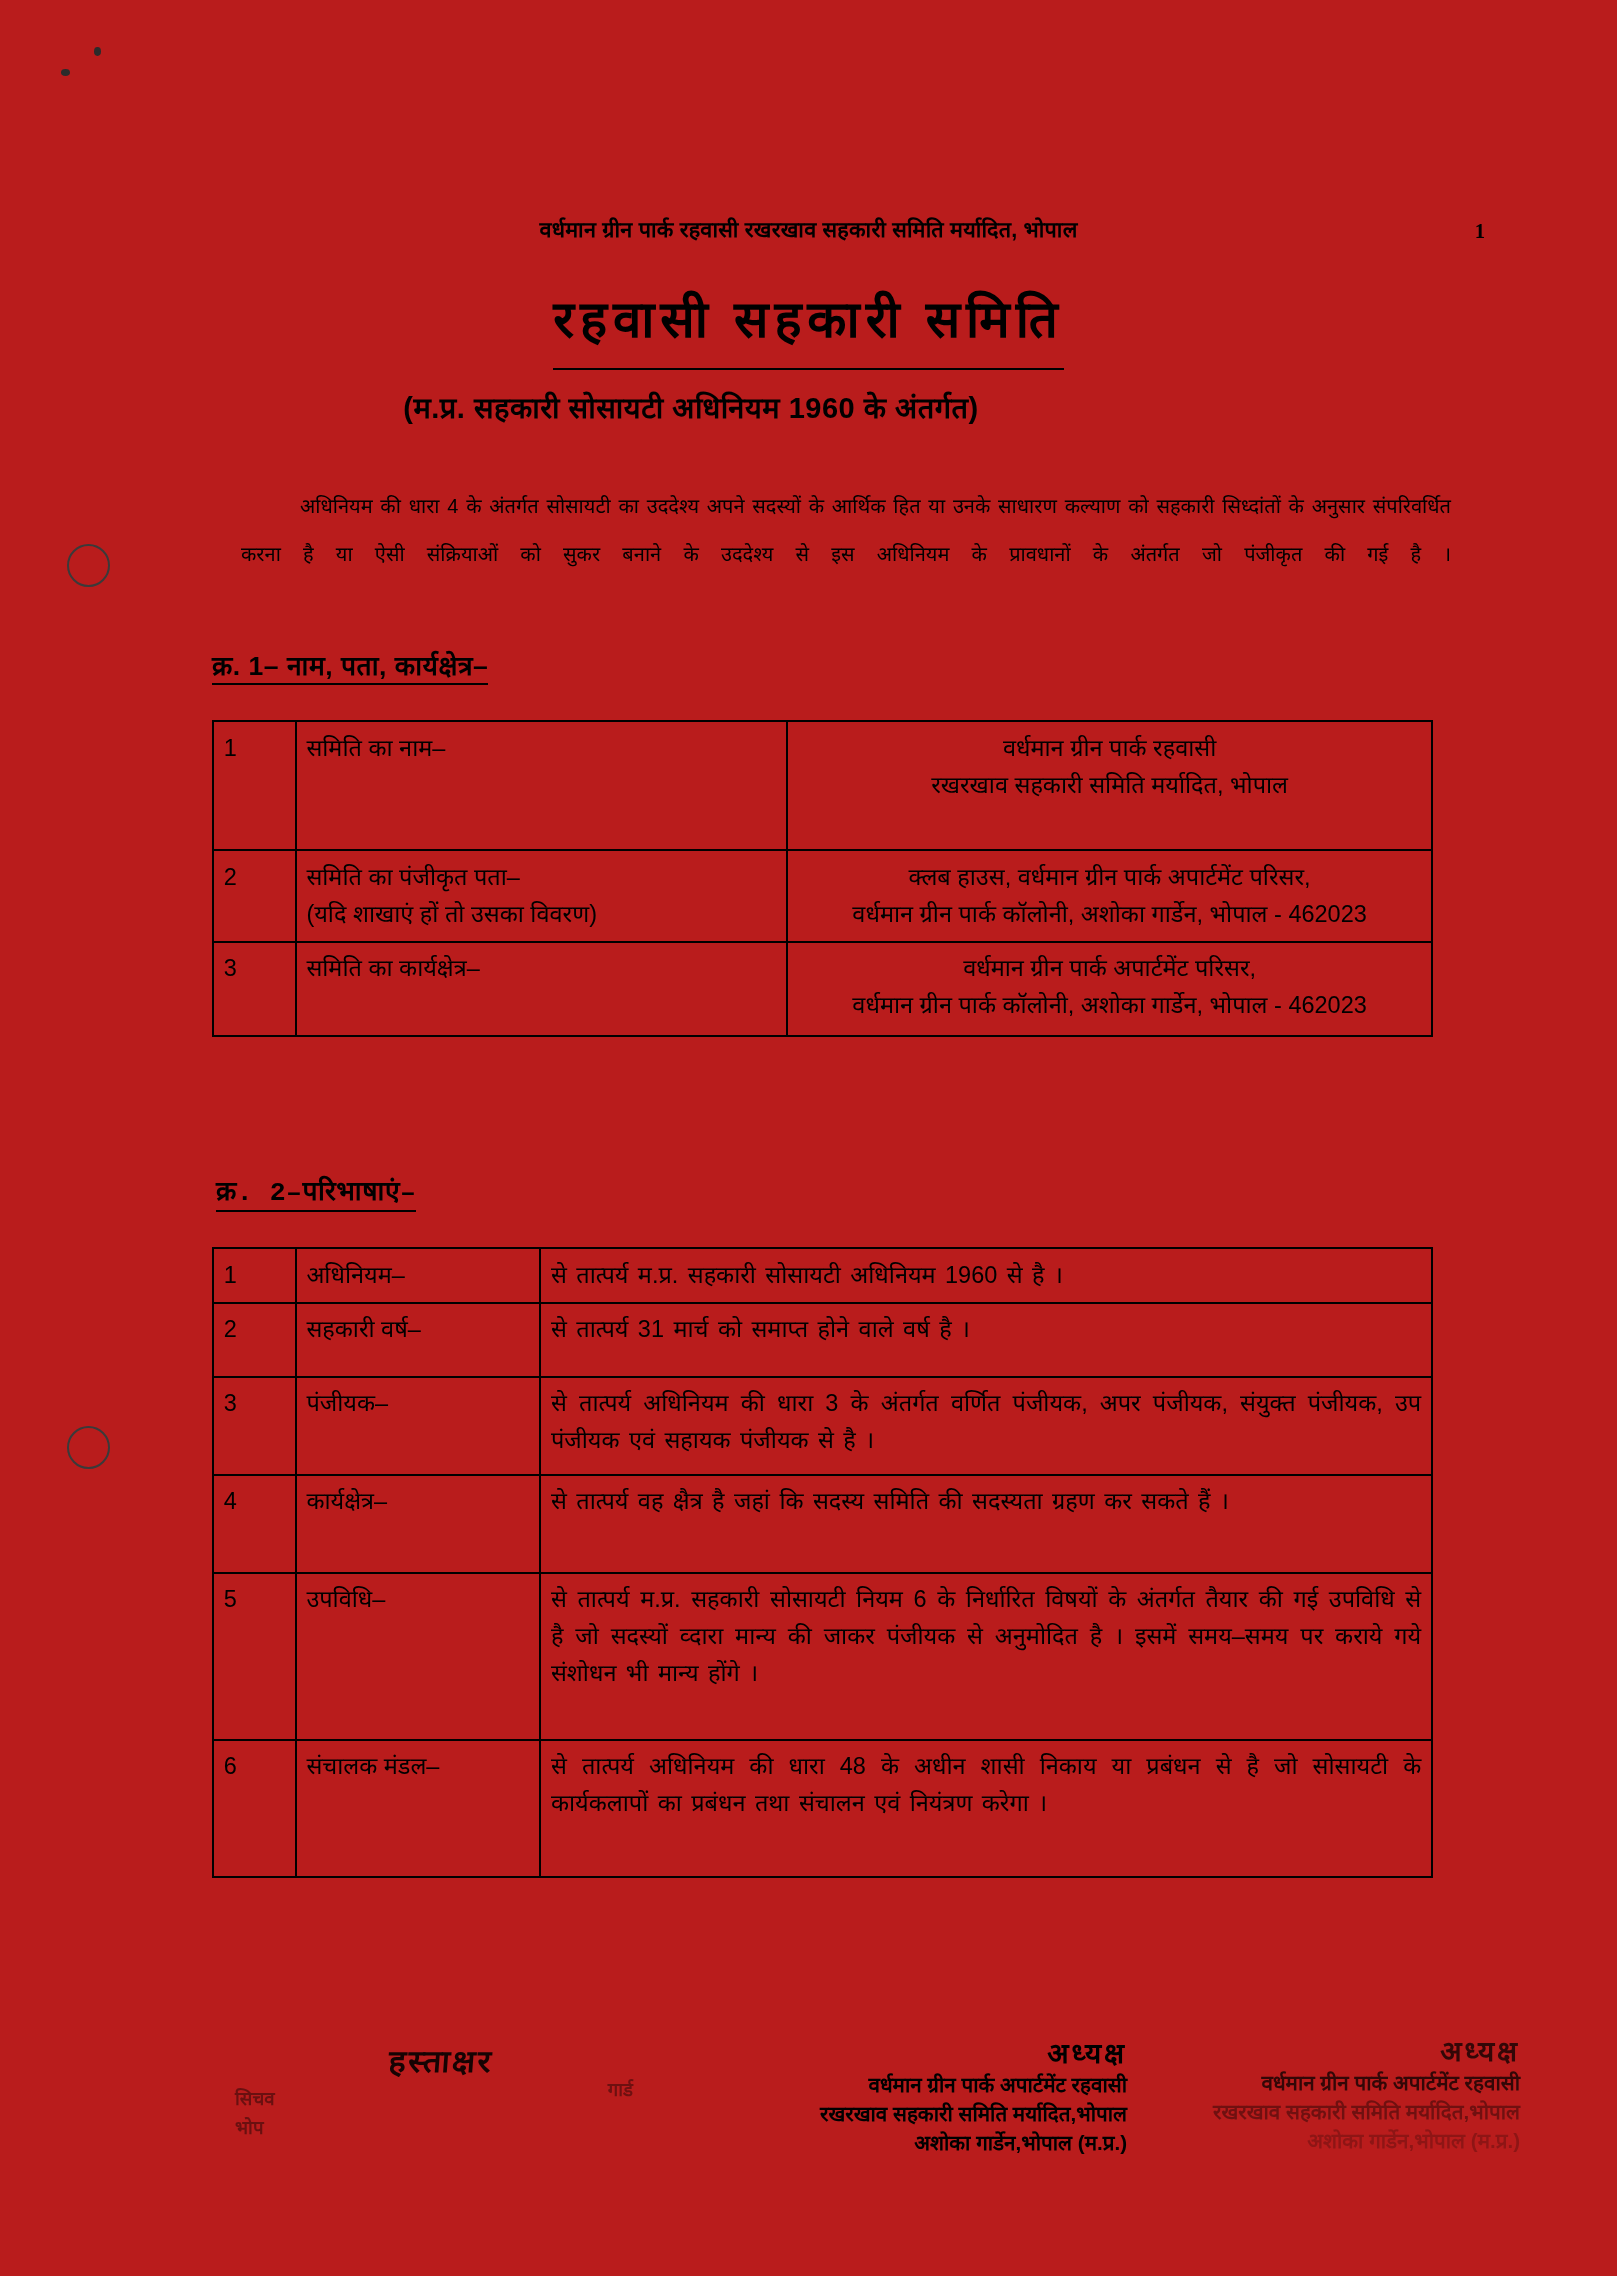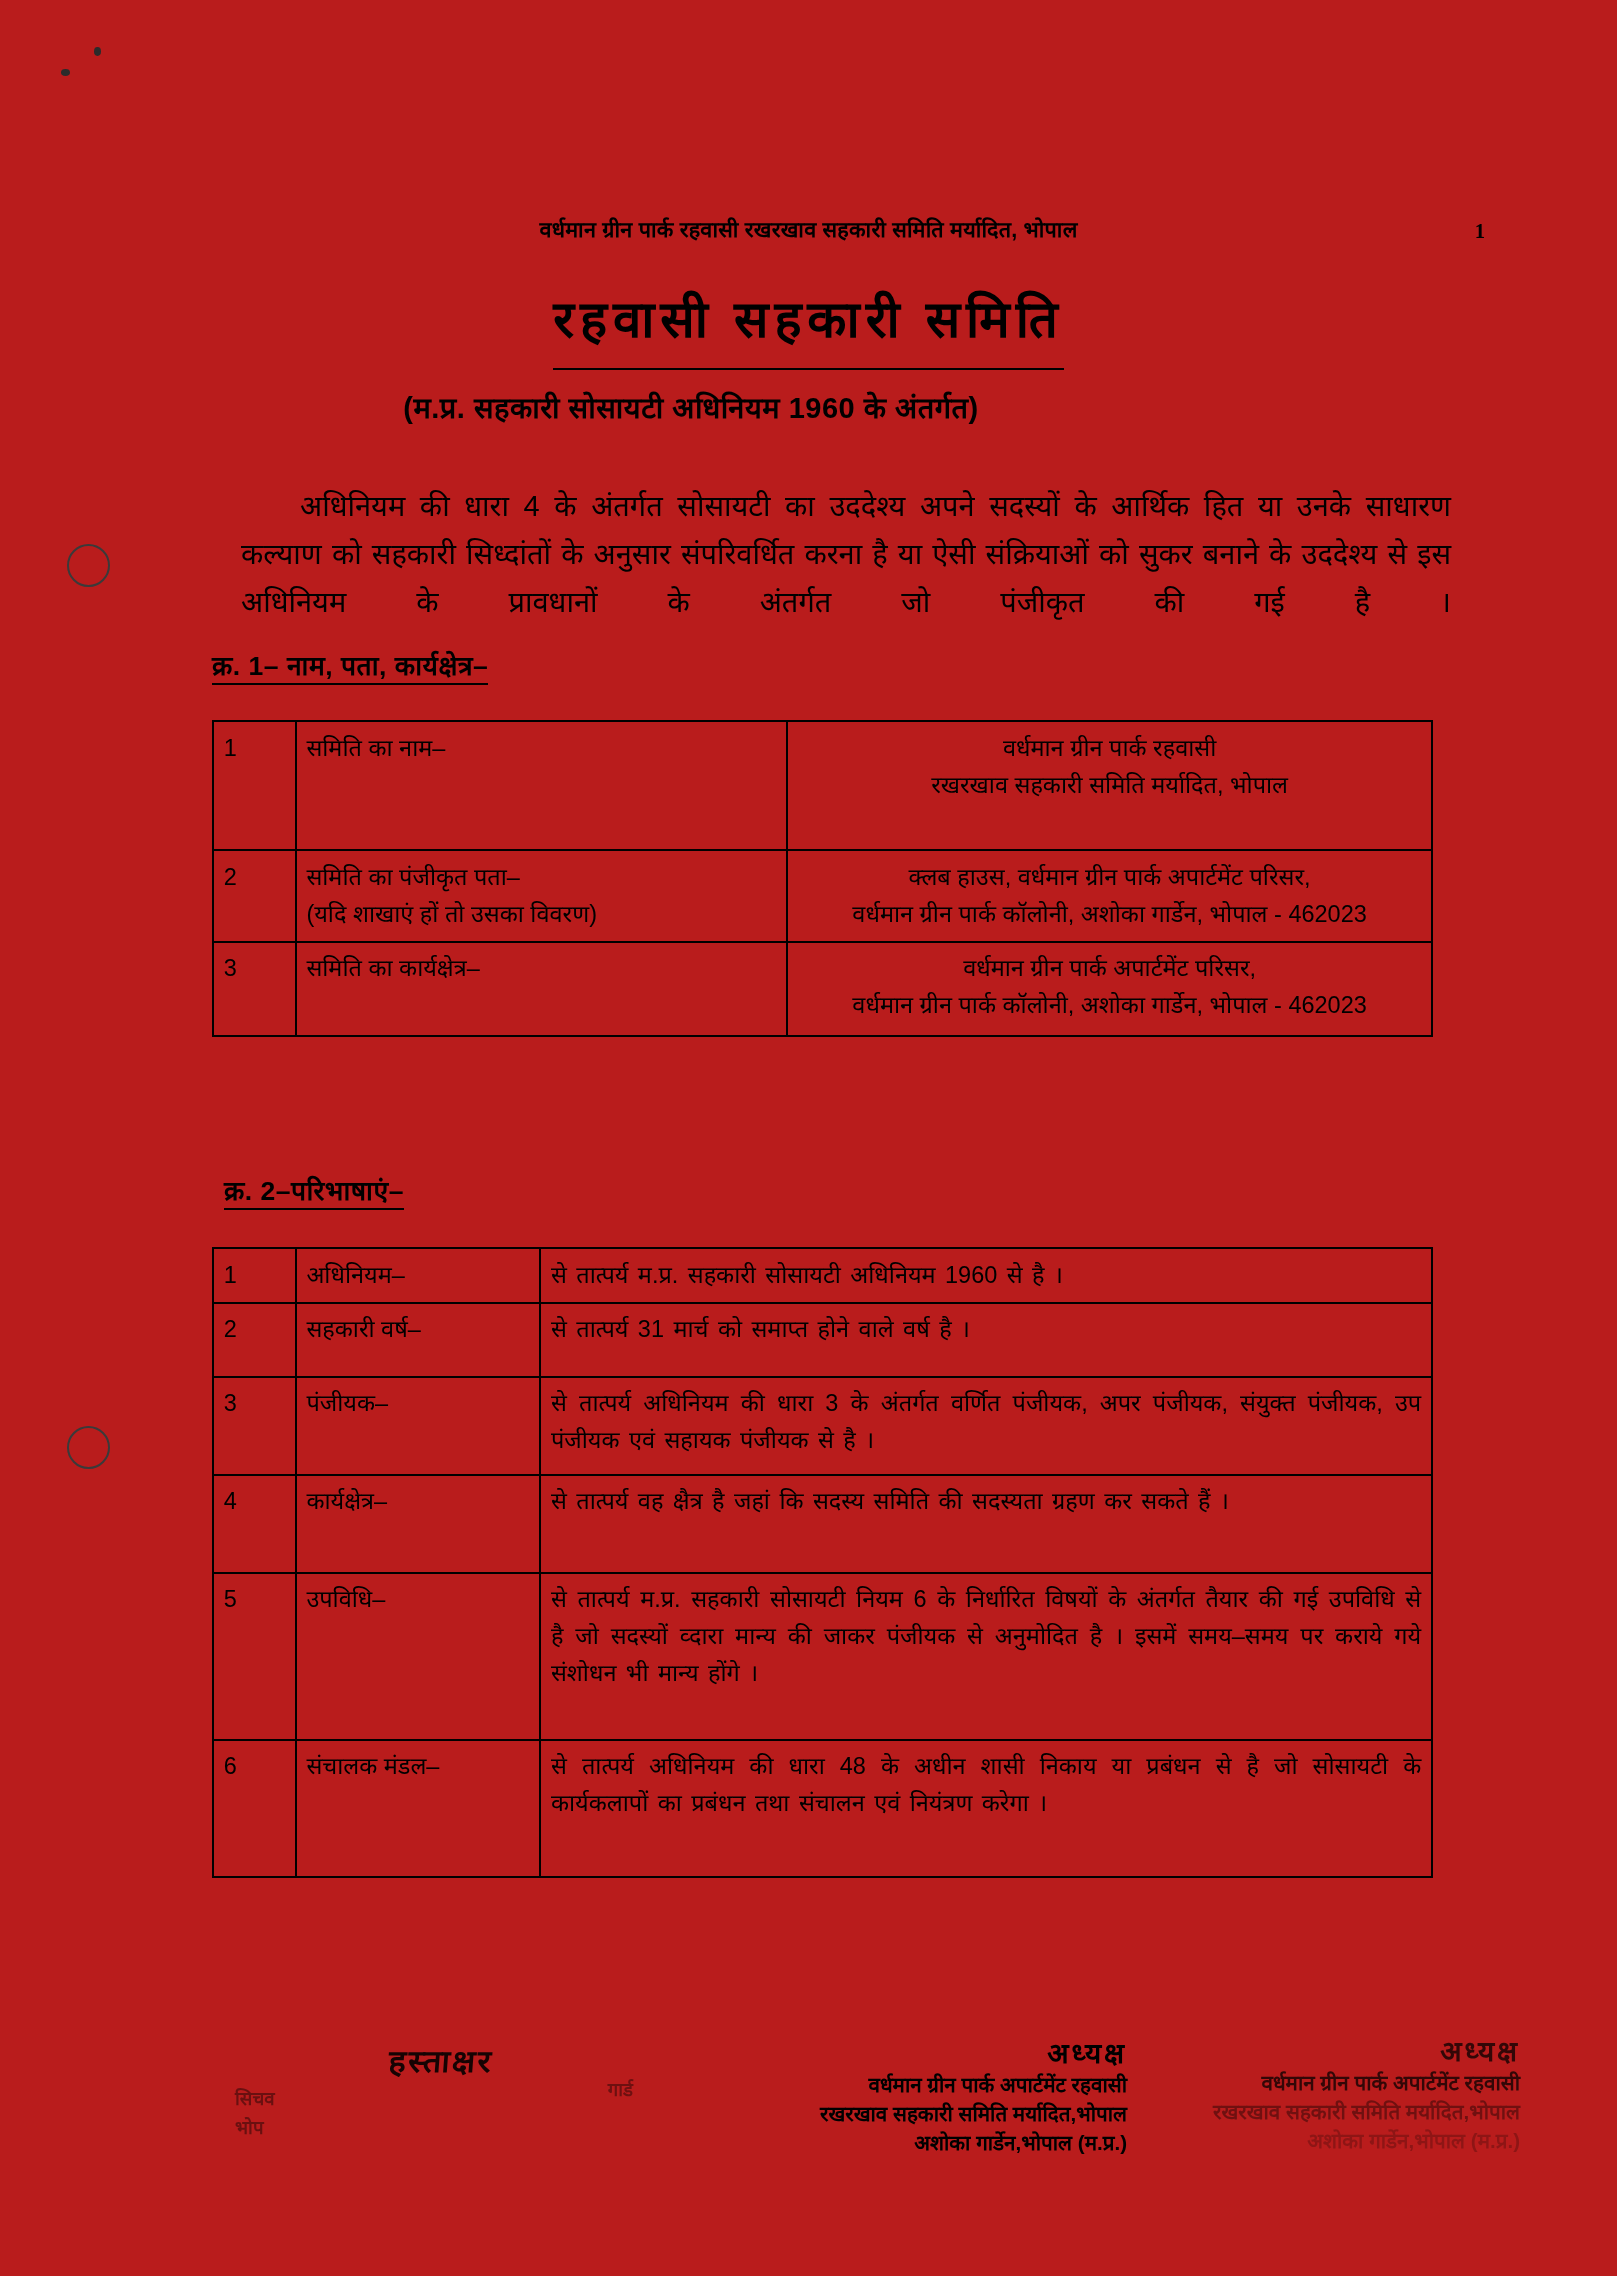--- a/index.html
+++ b/index.html
@@ -79,41 +79,41 @@
     font-size: 29px;
     font-weight: bold;
     letter-spacing: 0.5px;
   }
 
   .intro-para {
     position: absolute;
     top: 482px;
     left: 241px;
     width: 1210px;
-    font-size: 29px;
+    font-size: 20px;
     line-height: 48px;
     text-align: justify;
     text-indent: 59px;
     text-align-last: justify;
     word-spacing: 2px;
   }
 
   
   .section-heading {
     position: absolute;
     font-size: 26.5px;
     font-weight: bold;
     letter-spacing: 0.5px;
   }
   .section-heading span {
     border-bottom: 2.9px solid #000;
     padding-bottom: 2px;
   }
   #heading-1 { top: 647px; left: 212px; }
-  #heading-2 { top: 1172px; left: 224px; }
+  #heading-2 { top: 1172px; left: 216px; font-family: Liberation Mono, monospace; }
 
   
   table.doc-table {
     position: absolute;
     border-collapse: collapse;
     table-layout: fixed;
   }
   table.doc-table td {
     border: 2px solid #000;
     padding: 7.8px 9.8px;

